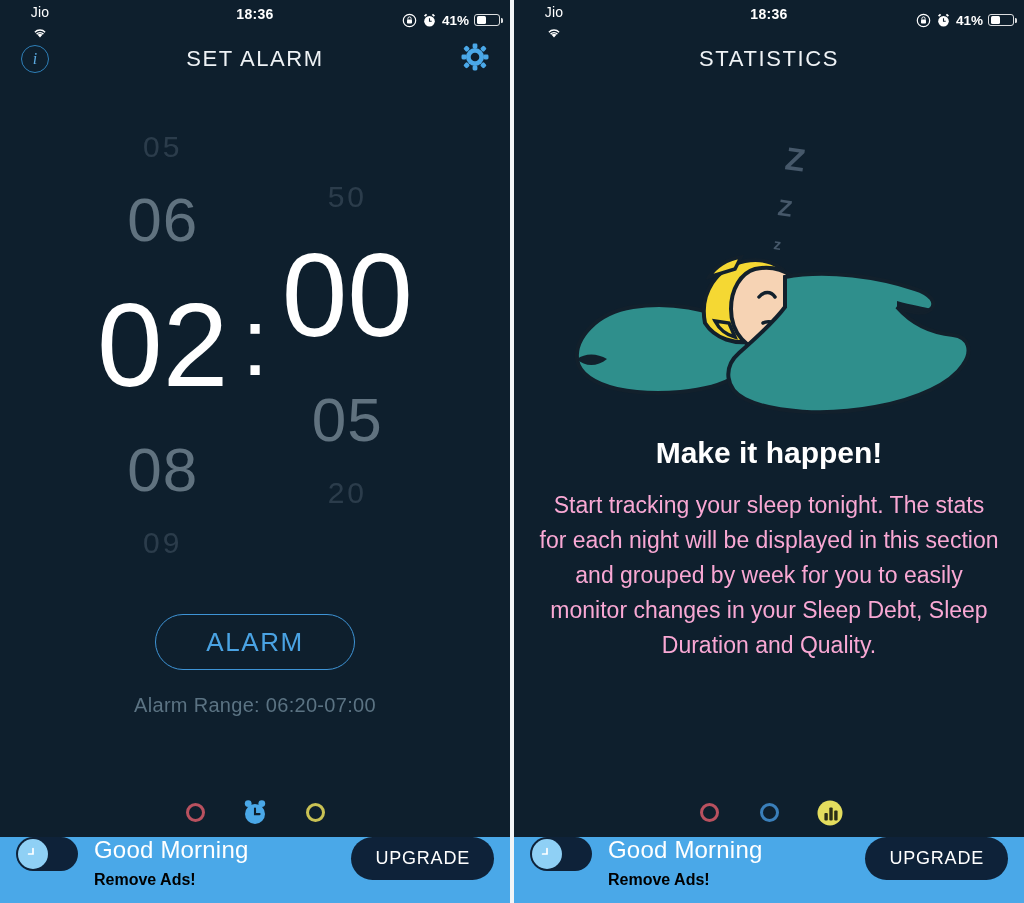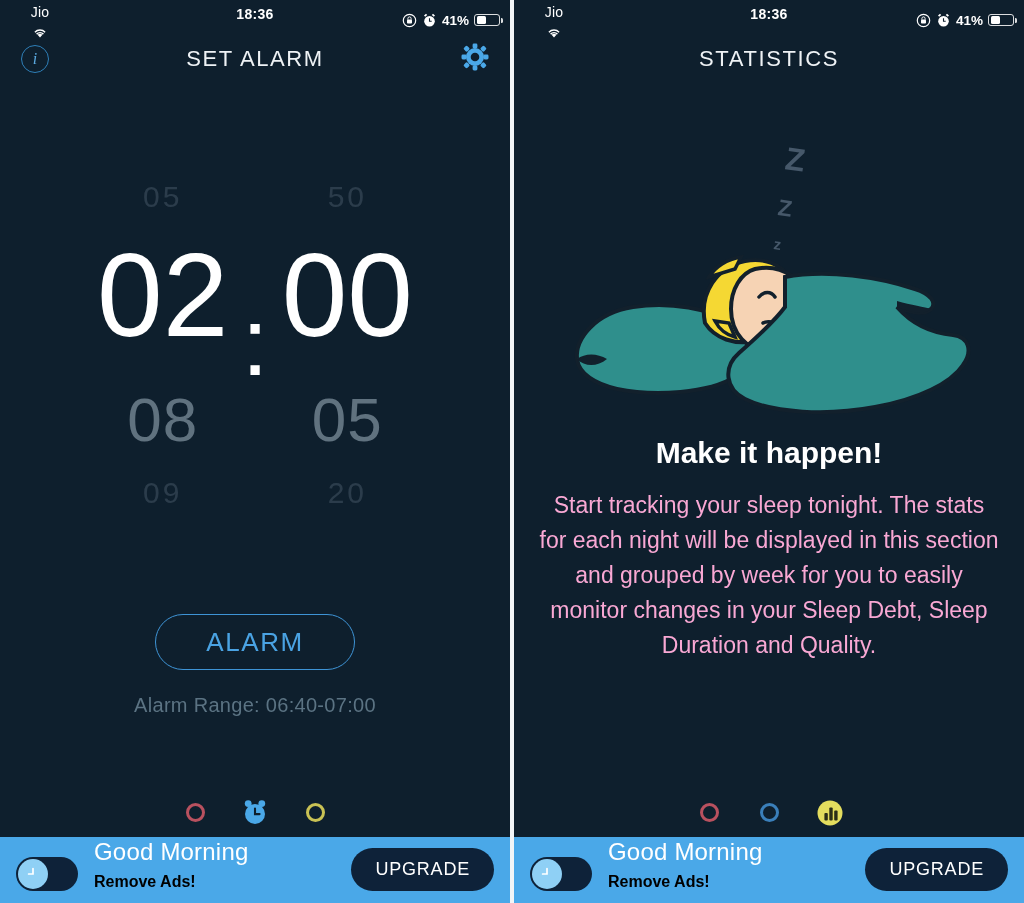--- a/index.html
+++ b/index.html
@@ -234,22 +234,22 @@
   .clock-ico { width: 30px; height: 30px; }
   .chart-ico { width: 26px; height: 26px; }
 
   
   .banner {
     position: absolute;
     left: 0; right: 0; bottom: 0;
     height: 66px;
     background: #4aa8e8;
     display: flex;
-    align-items: flex-end;
-    padding: 12px 16px;
+    align-items: flex-start;
+    padding: 0 16px;
   }
   .banner-toggle {
     position: relative;
     width: 62px; height: 34px;
     border-radius: 18px;
     background: #0e2239;
     flex: 0 0 62px;
     cursor: pointer;
   }
   .banner-knob {
@@ -386,36 +386,37 @@
             </g>
             <circle cx="15" cy="15" r="4.3" fill="#0e1f2d"></circle>
           </svg>
         </span>
       </div>
     </div>
 
     <div class="picker">
       <div class="wheel">
         <div class="row far">05</div>
+        <div class="row near">06</div>
         <div class="row sel">02</div>
         <div class="row near">08</div>
         <div class="row far">09</div>
       </div>
       <div class="colon">:</div>
       <div class="wheel">
         <div class="row far">50</div>
         <div class="row sel">00</div>
         <div class="row near">05</div>
         <div class="row far">20</div>
       </div>
     </div>
 
     <div class="sleep-wrap">
       <div class="sleep-btn">ALARM</div>
-      <div class="alarm-range">Alarm Range: 06:40-07:00</div>
+      <div class="alarm-range">Alarm Range: 06:20-07:00</div>
     </div>
 
     <div class="tabbar">
       <div class="tab pink">
         <span class="ring"></span>
       </div>
       <div class="tab">
         <span class="clock-ico">
           <svg width="30" height="30" viewBox="0 0 30 30">
             <circle cx="15" cy="17" r="10" fill="#4aa8e8"></circle>

